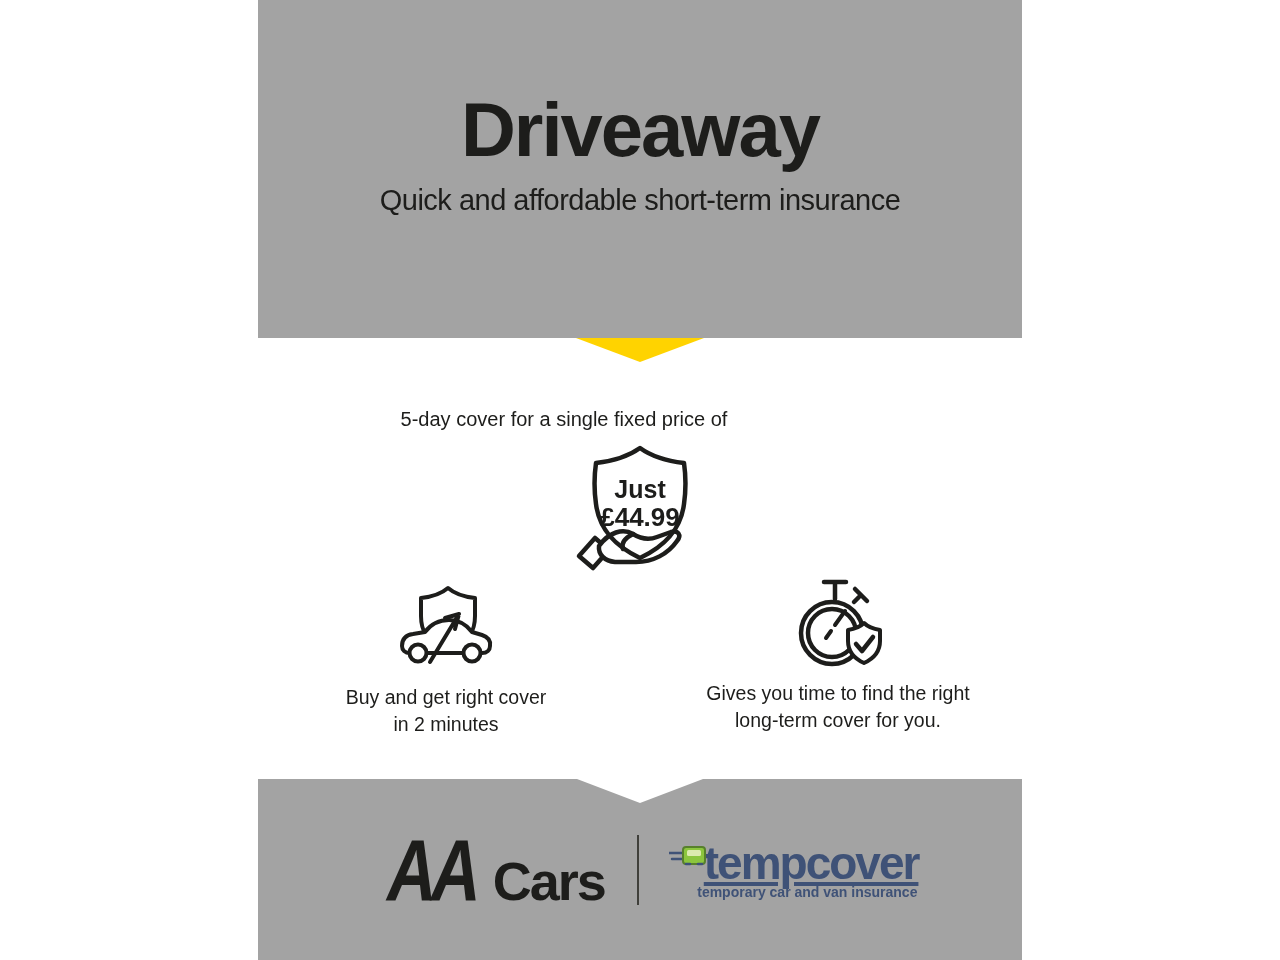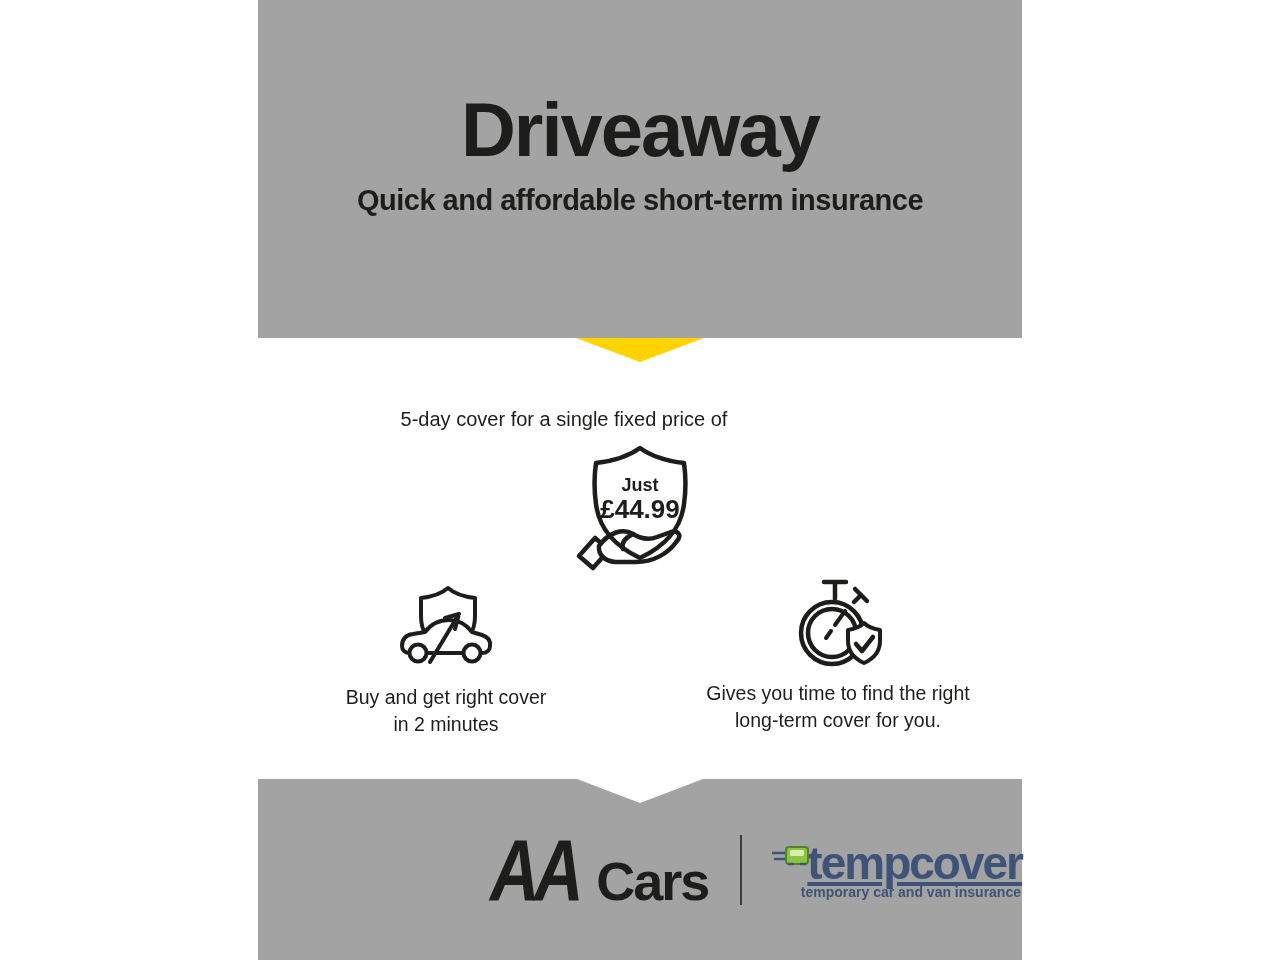--- a/index.html
+++ b/index.html
@@ -24,48 +24,48 @@
     width:0;height:0;
     border-left:63px solid transparent;border-right:63px solid transparent;
     border-top:24px solid #FFFFFF;
   }
   .hero-title{
     margin:0;padding-top:92px;
     font-size:76px;line-height:1;font-weight:700;letter-spacing:-2px;
   }
   .hero-subtitle{
     margin:16px 0 0 0;
-    font-size:29px;font-weight:700;letter-spacing:-0.5px;
+    font-size:29px;font-weight:400;letter-spacing:-0.5px;
   }
   
   .offer-lead{
     position:absolute;top:408px;left:0;width:1128px;margin:0;
     text-align:center;font-size:20px;font-weight:500;
   }
   .price-badge{
     position:absolute;top:444px;left:50%;transform:translateX(-50%);
     width:150px;height:146px;
   }
   .price-badge svg{position:absolute;top:0;left:0;}
   .badge-text{
     position:absolute;top:32px;left:0;width:150px;
     text-align:center;font-weight:700;line-height:1.08;
   }
-  .badge-text .l1{display:block;font-size:18px;}
+  .badge-text .l1{display:block;font-size:25px;}
   .badge-text .l2{display:block;font-size:26px;}
   
   .feature{position:absolute;text-align:center;}
   .feature-1{top:584px;left:296px;width:300px;}
   .feature-2{top:580px;left:680px;width:316px;}
   .feature .icon-box{height:88px;display:flex;justify-content:center;align-items:flex-end;}
   .feature p{margin:12px 0 0 0;font-size:19.5px;font-weight:500;line-height:1.4;}
   
   .logos{
     position:absolute;top:0;left:0;width:100%;height:100%;
-    display:flex;align-items:center;justify-content:flex-end;
+    display:flex;align-items:center;justify-content:center;
   }
   .aa-cars{display:flex;align-items:baseline;}
   .aa{
     display:inline-block;font-size:88px;font-weight:700;font-style:italic;
     letter-spacing:-7px;transform:scaleX(0.78);transform-origin:right bottom;
     line-height:1;
   }
   .cars{font-size:54px;font-weight:700;letter-spacing:-2px;margin-left:18px;line-height:1;}
   .logo-divider{width:2px;height:70px;background:#3F3F3A;margin:0 30px 0 32px;}
   .tempcover{display:flex;flex-direction:column;color:#3F5277;}

